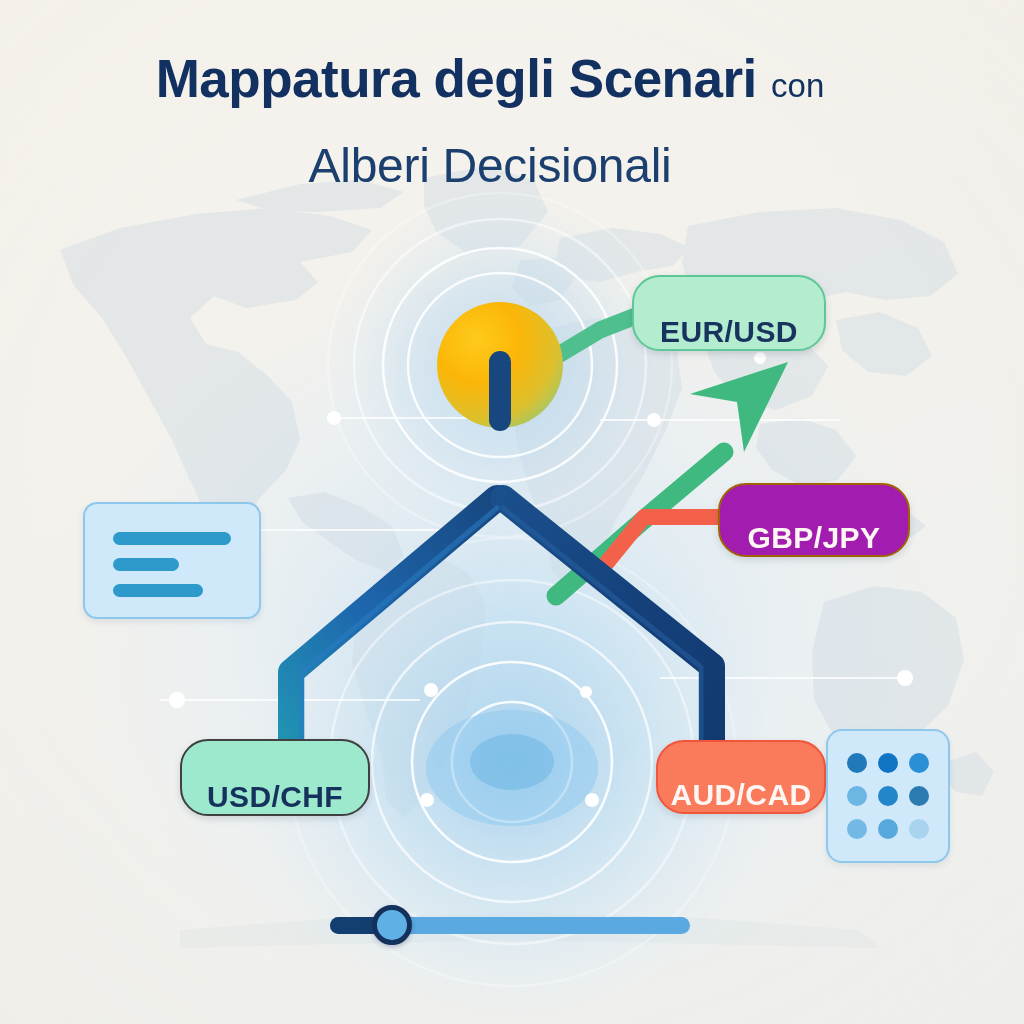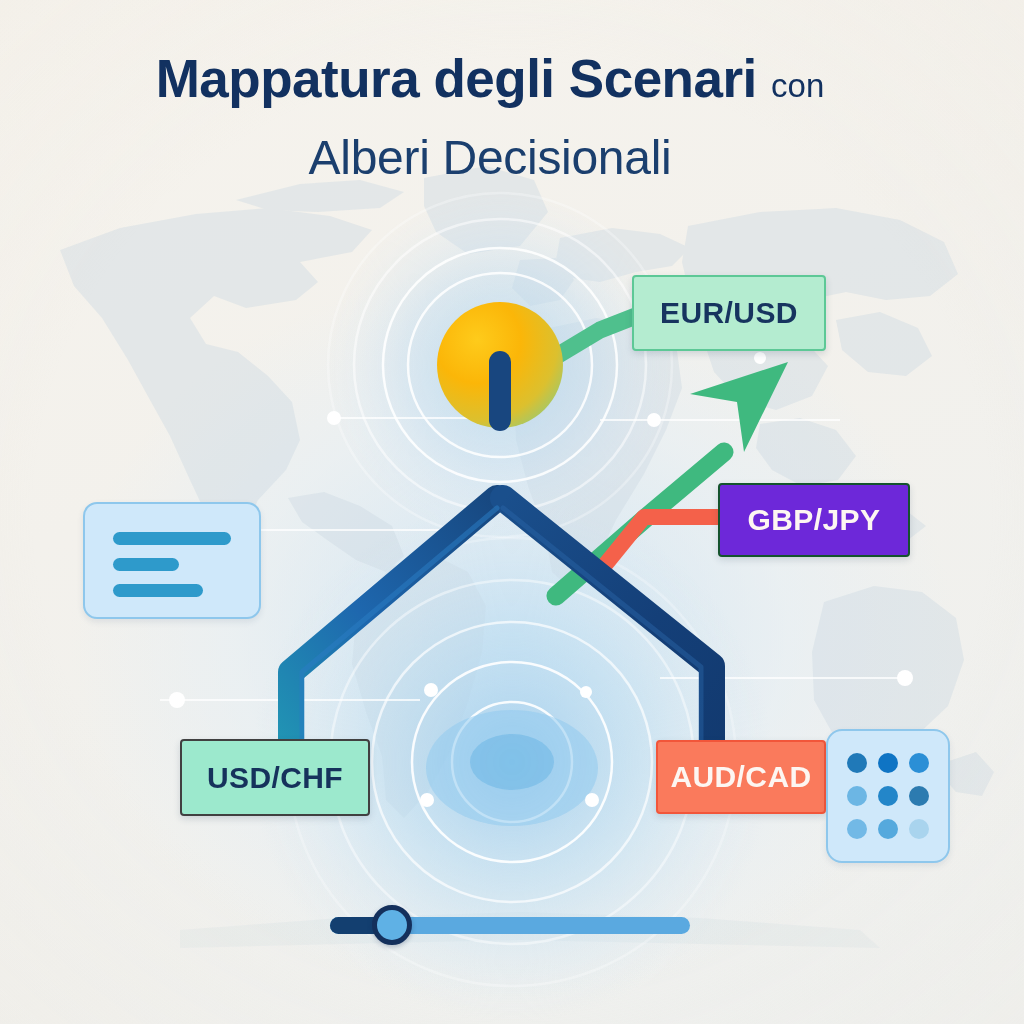--- a/index.html
+++ b/index.html
@@ -59,54 +59,54 @@
   .title-line1 .tail {
     font-weight: 400;
     font-size: 33px;
     letter-spacing: 0px;
   }
   .title-line2 {
     font-size: 48px;
     line-height: 58px;
     font-weight: 400;
     color: #1b3f6e;
-    margin-top: 12px;
+    margin-top: 20px;
     letter-spacing: -0.3px;
   }
 
   
   .diagram {
     position: absolute;
     inset: 0;
     z-index: 20;
   }
 
   
   .pill {
     position: absolute;
     display: flex;
-    align-items: center;
+    align-items: flex-end;
     justify-content: center;
-    border-radius: 4px;
+    border-radius: 28px;
     font-weight: 700;
     letter-spacing: 0.4px;
     z-index: 30;
     box-shadow: 0 3px 7px rgba(40,60,90,0.16);
   }
   .pill-eurusd {
     left: 632px; top: 275px; width: 190px; height: 72px;
     background: #b4ecd0;
     border: 2px solid #5dc896;
     color: #17345f;
     font-size: 30px;
   }
   .pill-gbpjpy {
     left: 718px; top: 483px; width: 188px; height: 70px;
-    background: #6d28d9;
-    border: 2px solid #14532d;
+    background: #a21caf;
+    border: 2px solid #a16207;
     color: #fdf6f2;
     font-size: 30px;
   }
   .pill-usdchf {
     left: 180px; top: 739px; width: 186px; height: 73px;
     background: #9ce9cd;
     border: 2px solid #404040;
     color: #16325c;
     font-size: 30px;
   }

